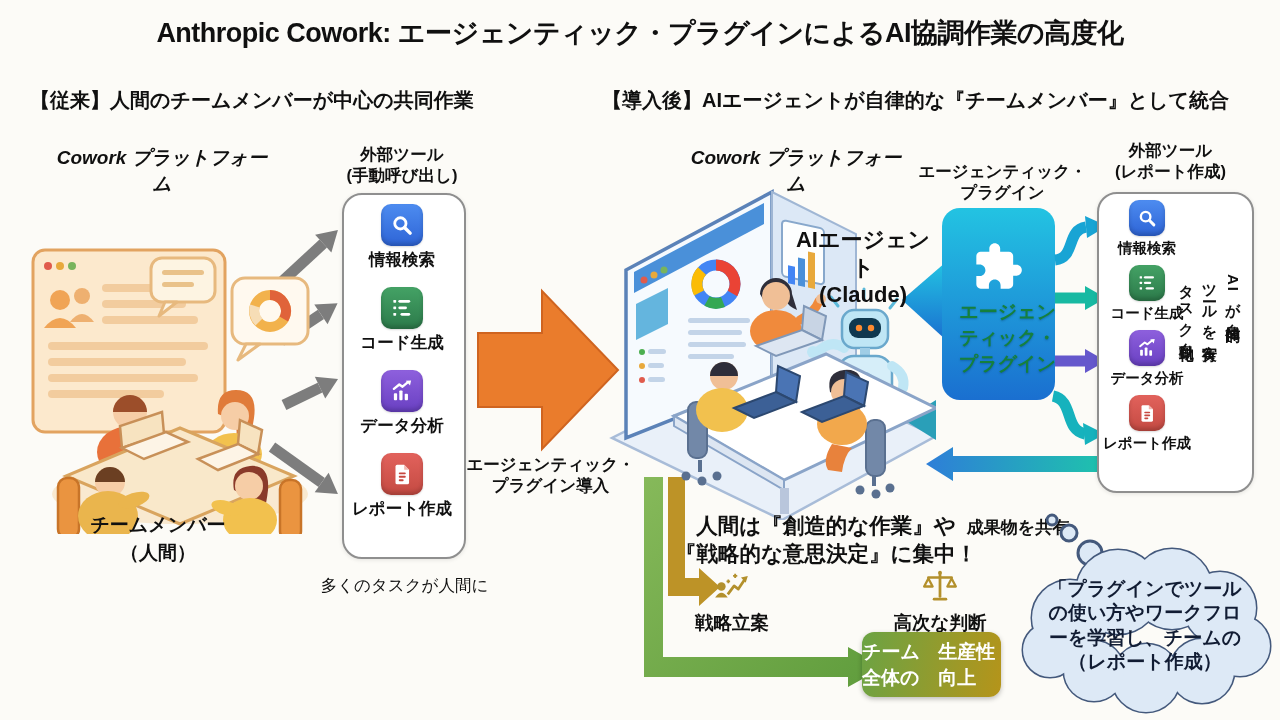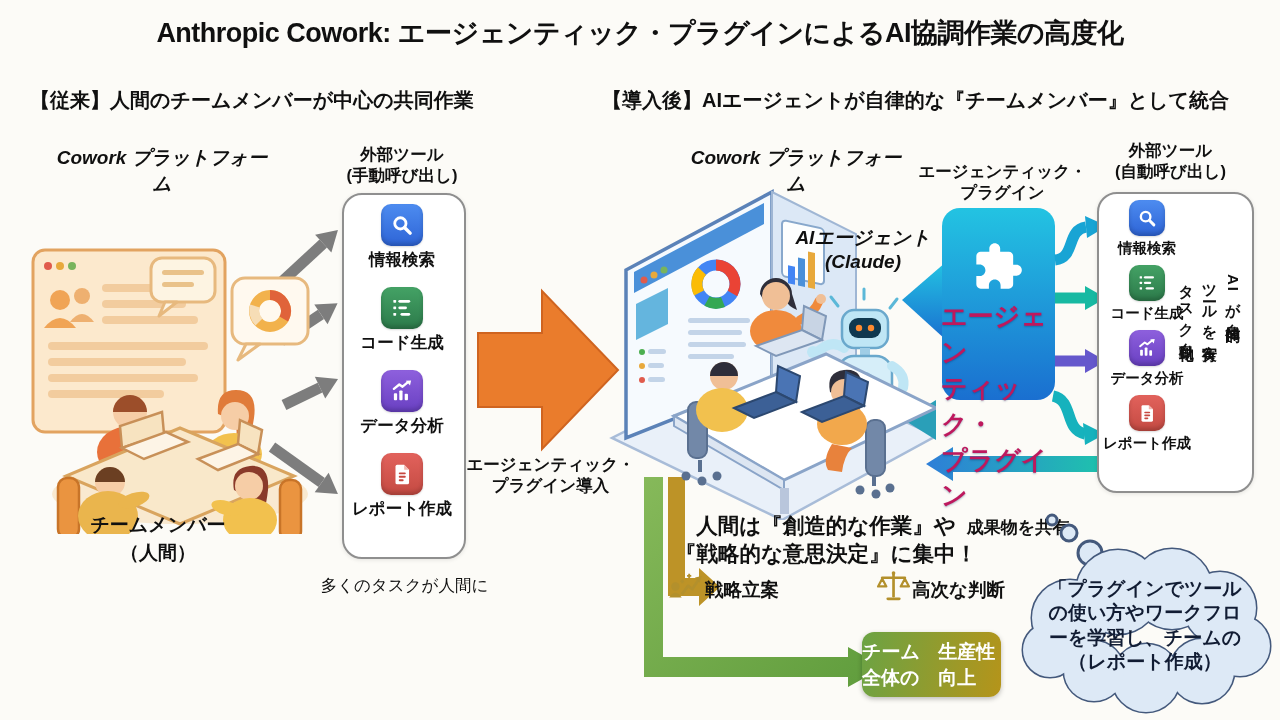--- a/index.html
+++ b/index.html
@@ -28,36 +28,36 @@
   .ic-code{background:linear-gradient(180deg,#44a265,#2c7a4a);}
   .ic-data{background:linear-gradient(180deg,#8e60dd,#6940c2);}
   .ic-report{background:linear-gradient(180deg,#e2625c,#c44a42);}
   .tool-lb{font-weight:800;margin-top:3px;white-space:nowrap;}
   .lb-16{font-size:16.5px;}
   .lb-14{font-size:14.5px;}
 
   .vnote-wrap{display:flex;flex-direction:row-reverse;gap:3px;}
   .vnote{writing-mode:vertical-rl;text-orientation:mixed;font-weight:800;font-size:15px;letter-spacing:2px;line-height:1.35;}
 
-  .plugin-text{font-size:26px;font-weight:800;color:#be185d;line-height:1.38;text-align:left;text-shadow:0 1px 2px rgba(0,40,90,.35);}
+  .plugin-text{font-size:19px;font-weight:800;color:#15803d;line-height:1.38;text-align:right;text-shadow:0 1px 2px rgba(0,40,90,.35);}
 
   .focus-text{font-size:21.5px;font-weight:800;line-height:1.32;text-align:center;white-space:nowrap;}
-  .benefit{display:flex;flex-direction:row;align-items:center;width:130px;}
+  .benefit{display:flex;flex-direction:column;align-items:center;width:130px;}
   .benefit-lb{font-size:18.5px;font-weight:800;margin-top:4px;white-space:nowrap;}
 
   .outcome{
     background:linear-gradient(100deg,#6ba344,#b5941a);
     border-radius:12px;color:#fff;display:flex;flex-direction:row;align-items:center;justify-content:center;
     font-weight:800;font-size:19px;line-height:1.35;box-shadow:0 2px 5px rgba(0,0,0,.25);
   }
   .bubble-text{font-size:19px;font-weight:800;line-height:1.28;text-align:center;color:#111c33;white-space:nowrap;}
   .share-lb{font-size:17px;font-weight:800;margin-top:39px;}
   .team-lb{font-size:19px;font-weight:800;line-height:1.45;}
   .caption-lb{font-size:16.5px;font-weight:400;line-height:1.4;margin-top:8px;}
-  .ai-lb{font-size:19px;font-weight:800;line-height:1.25;font-style:italic;}
+  .ai-lb{font-size:22px;font-weight:800;line-height:1.25;}
 </style>
 </head>
 <body>
 
 <div class="canvas">
 
   <svg class="abs" style="left:0;top:0" width="1280" height="720" viewBox="0 0 1280 720">
     <defs>
       <linearGradient id="gPlug" x1="0" y1="0" x2="0" y2="1">
         <stop offset="0" stop-color="#23c3e2"></stop>
@@ -386,21 +386,21 @@
     <path fill="#ffffff" d="M20.5 11H19V7c0-1.1-.9-2-2-2h-4V3.5C13 2.12 11.88 1 10.5 1S8 2.12 8 3.5V5H4c-1.1 0-2 .9-2 2v3.8h1.5c1.49 0 2.7 1.21 2.7 2.7s-1.21 2.7-2.7 2.7H2V20c0 1.1.9 2 2 2h3.8v-1.5c0-1.49 1.21-2.7 2.7-2.7s2.7 1.21 2.7 2.7V22H17c1.1 0 2-.9 2-2v-4h1.5c1.38 0 2.5-1.12 2.5-2.5S21.88 11 20.5 11z"></path>
   </svg>
   <div class="abs plugin-text" style="left:941px;top:299px;width:115px">
     <div>エージェン</div>
     <div>ティック・</div>
     <div>プラグイン</div>
   </div>
 
   <div class="abs small-label ctr" style="left:1093px;top:140px;width:155px">
     <div>外部ツール</div>
-    <div>(自動呼び出し)</div>
+    <div>(レポート作成)</div>
   </div>
   <div class="abs tool-box" style="left:1097px;top:192px;width:153px;height:297px"></div>
   <div class="abs tool-col" style="left:1099px;top:200px;width:96px;gap:7px">
     <div class="tool-item">
       <div class="tool-ic ti-36 ic-search">
         <svg width="22" height="22" viewBox="0 0 24 24">
             <circle cx="10.5" cy="10.5" r="5.2" fill="none" stroke="#fff" stroke-width="2.6"></circle>
             <line x1="14.5" y1="14.5" x2="19.5" y2="19.5" stroke="#fff" stroke-width="3.2" stroke-linecap="round"></line>
           </svg>
       </div>

